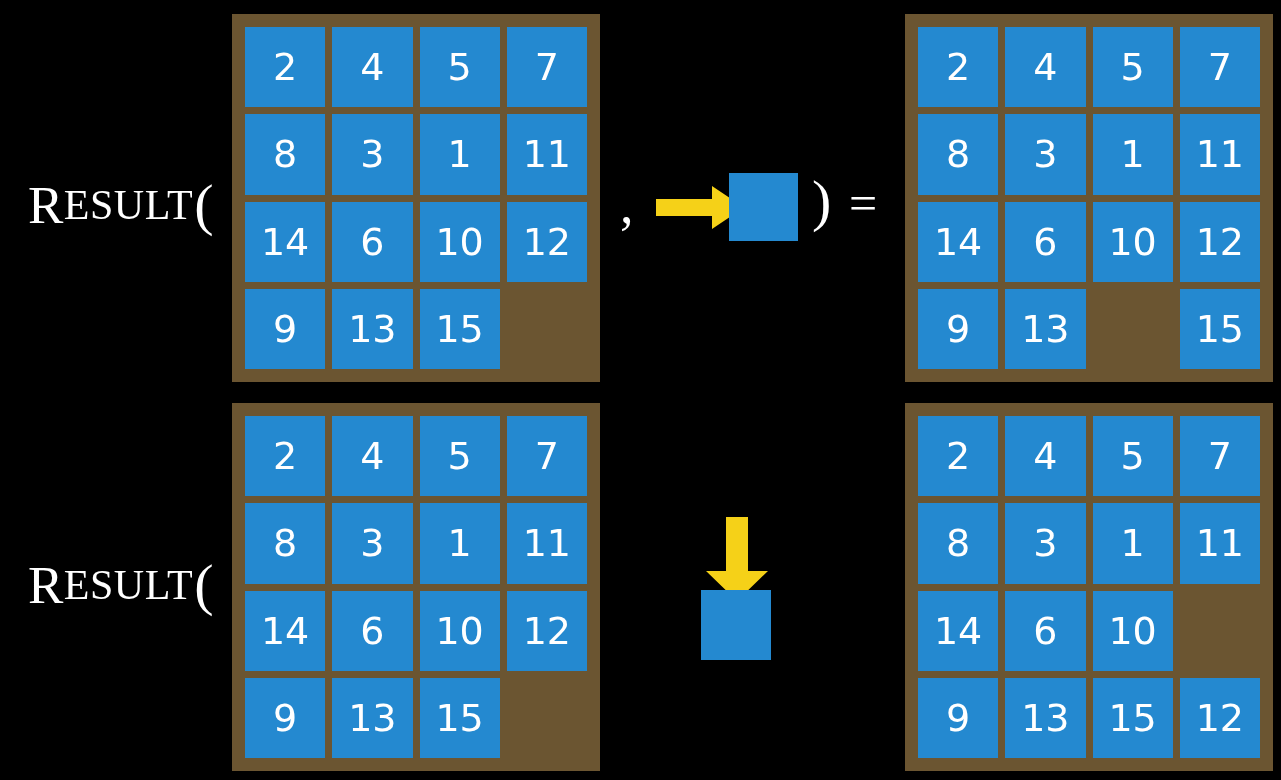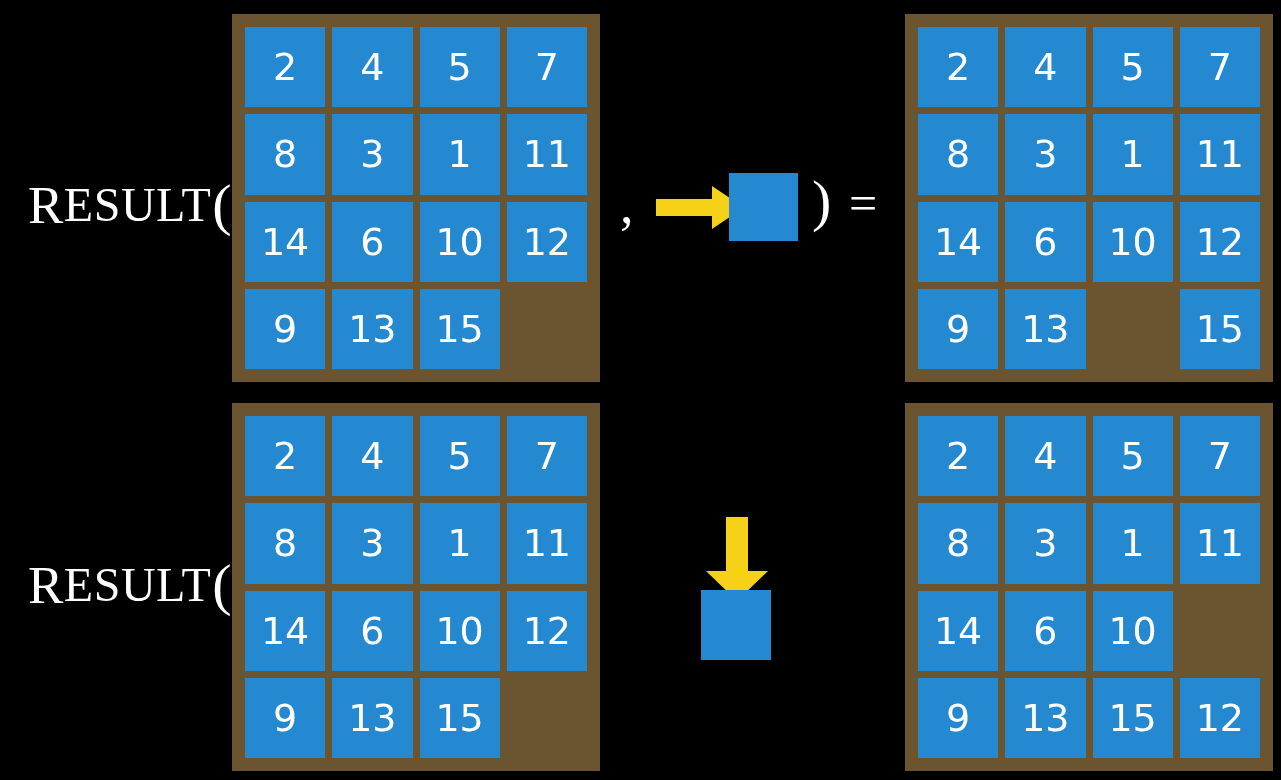--- a/index.html
+++ b/index.html
@@ -44,21 +44,21 @@
     justify-content: flex-start;
     color: #ffffff;
     white-space: nowrap;
     letter-spacing: 0.5px;
   }
   .result-label .big {
     font-size: 53px;
     line-height: 1;
   }
   .result-label .small {
-    font-size: 48px;
+    font-size: 42px;
     line-height: 1;
   }
   .result-label .paren {
     font-size: 58px;
     line-height: 1;
     margin-left: 1px;
   }
 
   
   .board {

